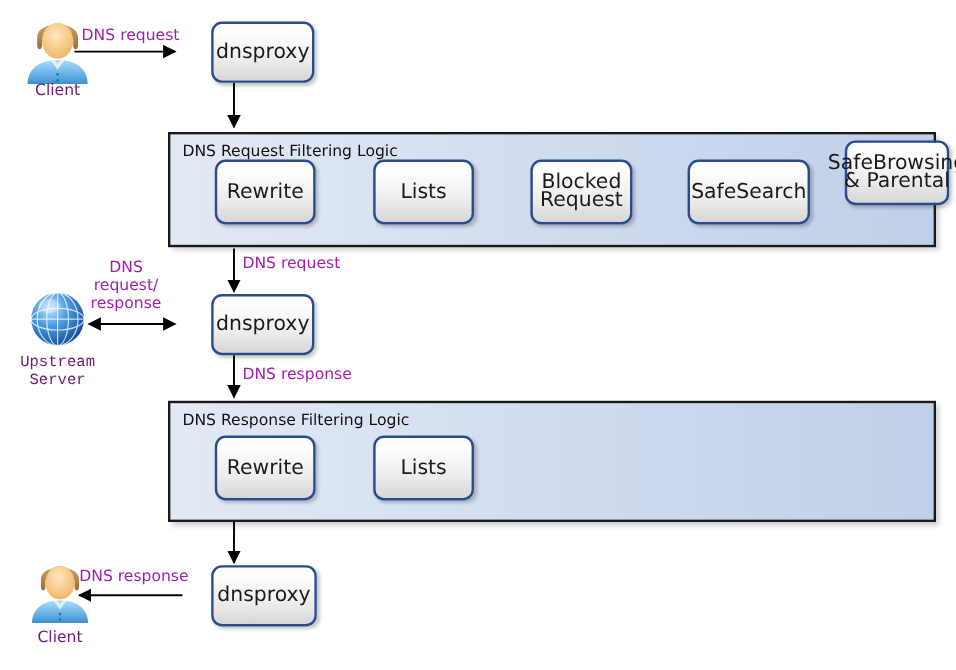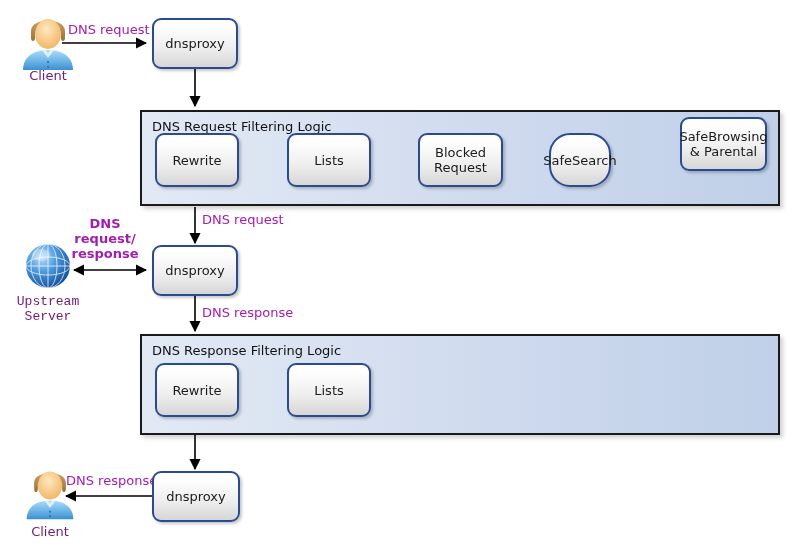--- a/index.html
+++ b/index.html
@@ -32,24 +32,25 @@
     position: absolute;
     box-sizing: border-box;
     border: 2px solid #2a4b8d;
     border-radius: 9px;
     background: linear-gradient(to bottom, #ffffff 0%, #fdfdfd 18%, #ededed 62%, #d6d6d6 100%);
     box-shadow: 2px 2px 3px rgba(0,0,0,0.22);
     display: flex;
     align-items: center;
     justify-content: center;
     text-align: center;
-    font-size: 13px;
+    font-size: 17px;
     line-height: 15px;
     color: #1b1b1b;
     white-space: pre-line;
+    margin-left: 24px;
   }
 
   
   .container {
     position: absolute;
     box-sizing: border-box;
     border: 2px solid #1a1a1a;
     background: linear-gradient(to right, #e2e9f5 0%, #dbe4f2 22%, #cfdaee 55%, #bfd0e8 100%);
     box-shadow: 3px 3px 4px rgba(0,0,0,0.18);
   }
@@ -64,21 +65,21 @@
   }
 
   
   .edge-label {
     position: absolute;
     font-size: 13px;
     line-height: 15px;
     color: #a21caf;
     white-space: pre-line;
   }
-  .edge-label.center { text-align: center; font-weight: bold; }
+  .edge-label.center { text-align: center; }
 
   
   .caption {
     position: absolute;
     font-size: 13px;
     line-height: 15px;
     text-align: center;
     color: #701a75;
     white-space: pre-line;
   }
@@ -160,21 +161,21 @@
   <div class="edge-label" style="left:202px; top:212px;">DNS request</div>
 
   <div class="container" style="left:140px; top:110px; width:640px; height:96px;padding-left:34px;">
     <div class="container-title">DNS Request Filtering Logic</div>
   </div>
 
   <div class="node" style="left:155px; top:133px; width:84px; height:54px;">Rewrite</div>
   <div class="node" style="left:287px; top:133px; width:84px; height:54px;">Lists</div>
   <div class="node" style="left:418px; top:133px; width:85px; height:54px;">Blocked
 Request</div>
-  <div class="node" style="left:549px; top:133px; width:62px; height:54px;border-radius:21px;">SafeSearch</div>
+  <div class="node" style="left:549px; top:133px; width:102px; height:54px;">SafeSearch</div>
   <div class="node" style="left:680px; top:117px; width:87px; height:54px;">SafeBrowsing
 &amp; Parental</div>
 
   <svg class="icon" style="left:22px; top:240px;" width="52" height="52" viewBox="0 0 52 52">
     <defs>
       <radialGradient id="globeG" cx="36%" cy="30%" r="72%">
         <stop offset="0%" stop-color="#bfe0fa"></stop>
         <stop offset="45%" stop-color="#4e9ce0"></stop>
         <stop offset="100%" stop-color="#14539e"></stop>
       </radialGradient>

